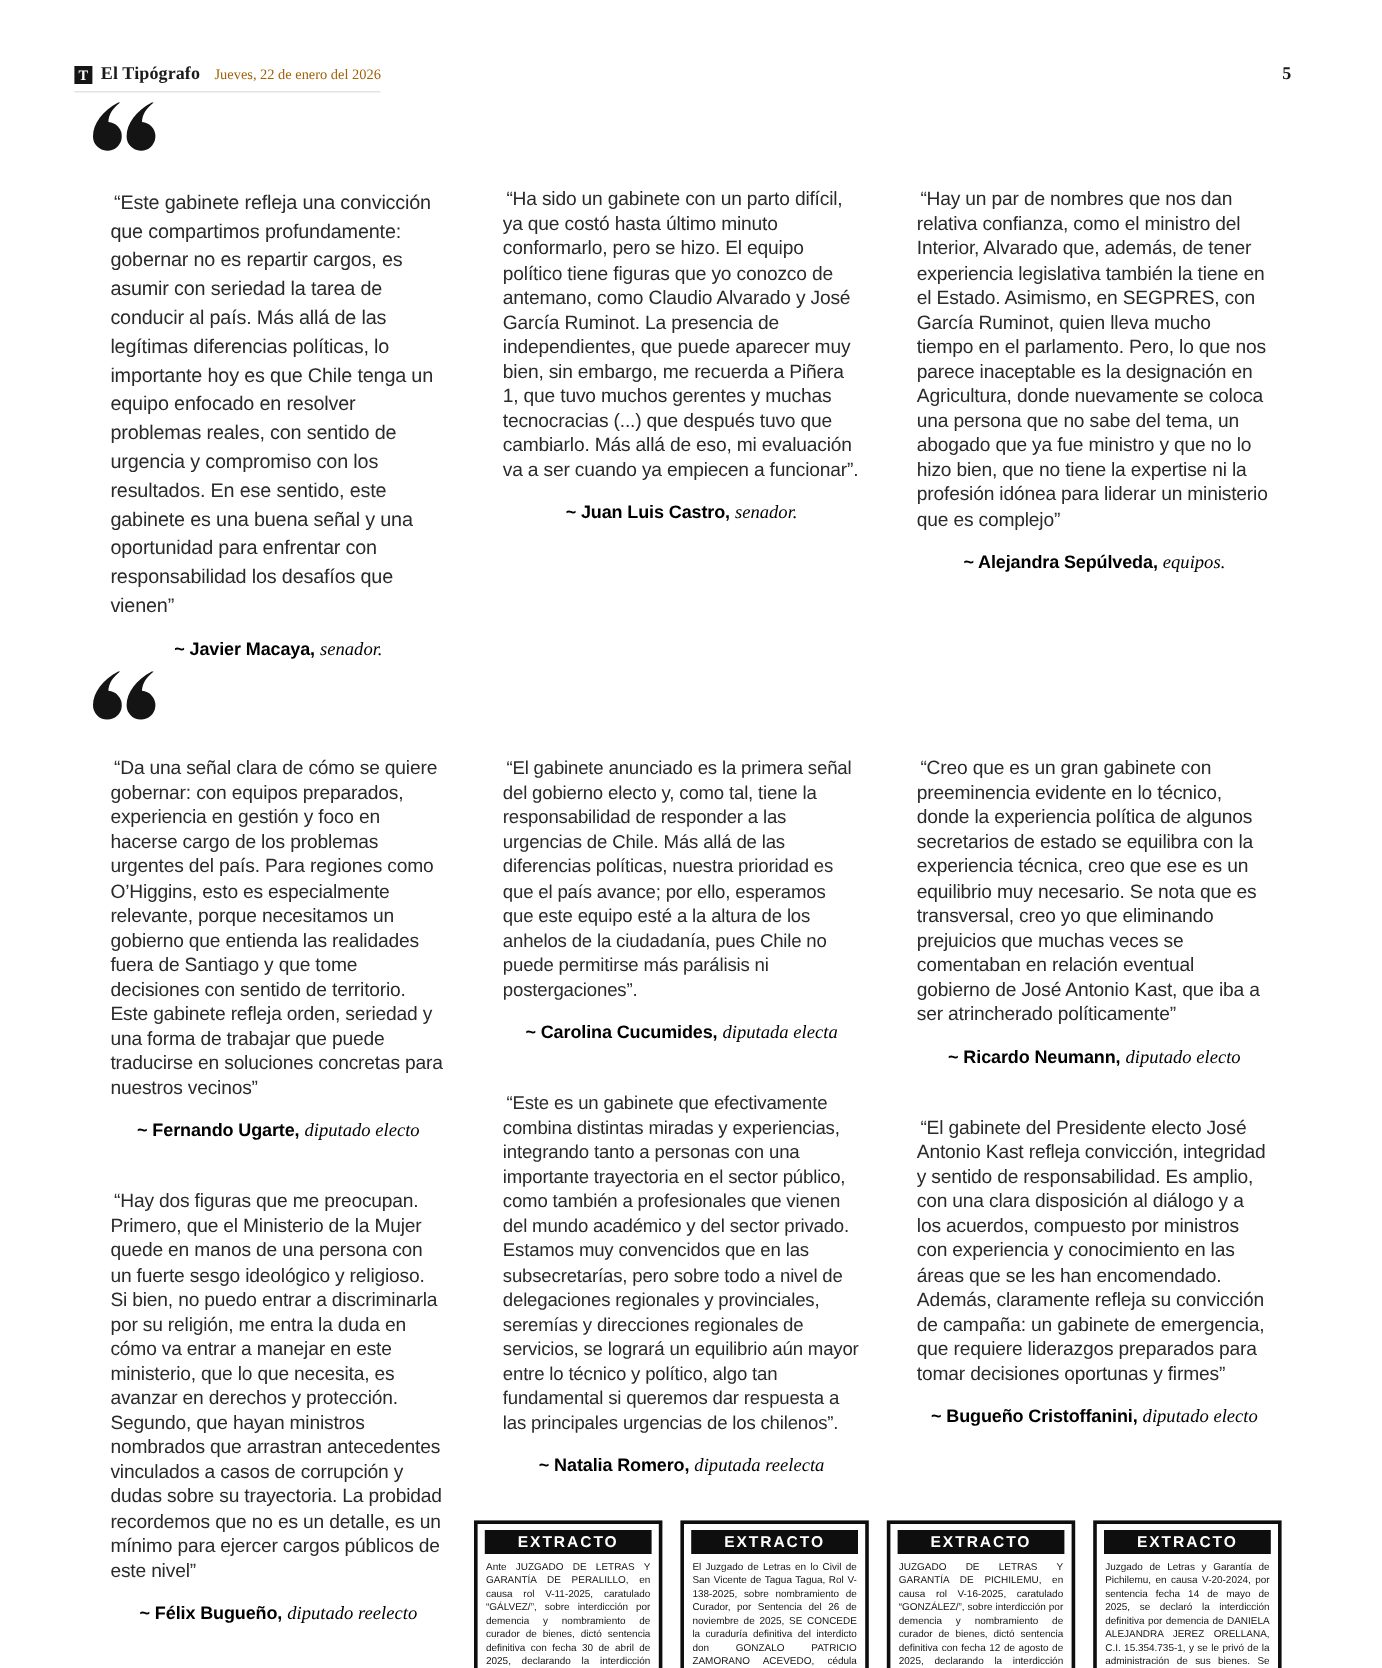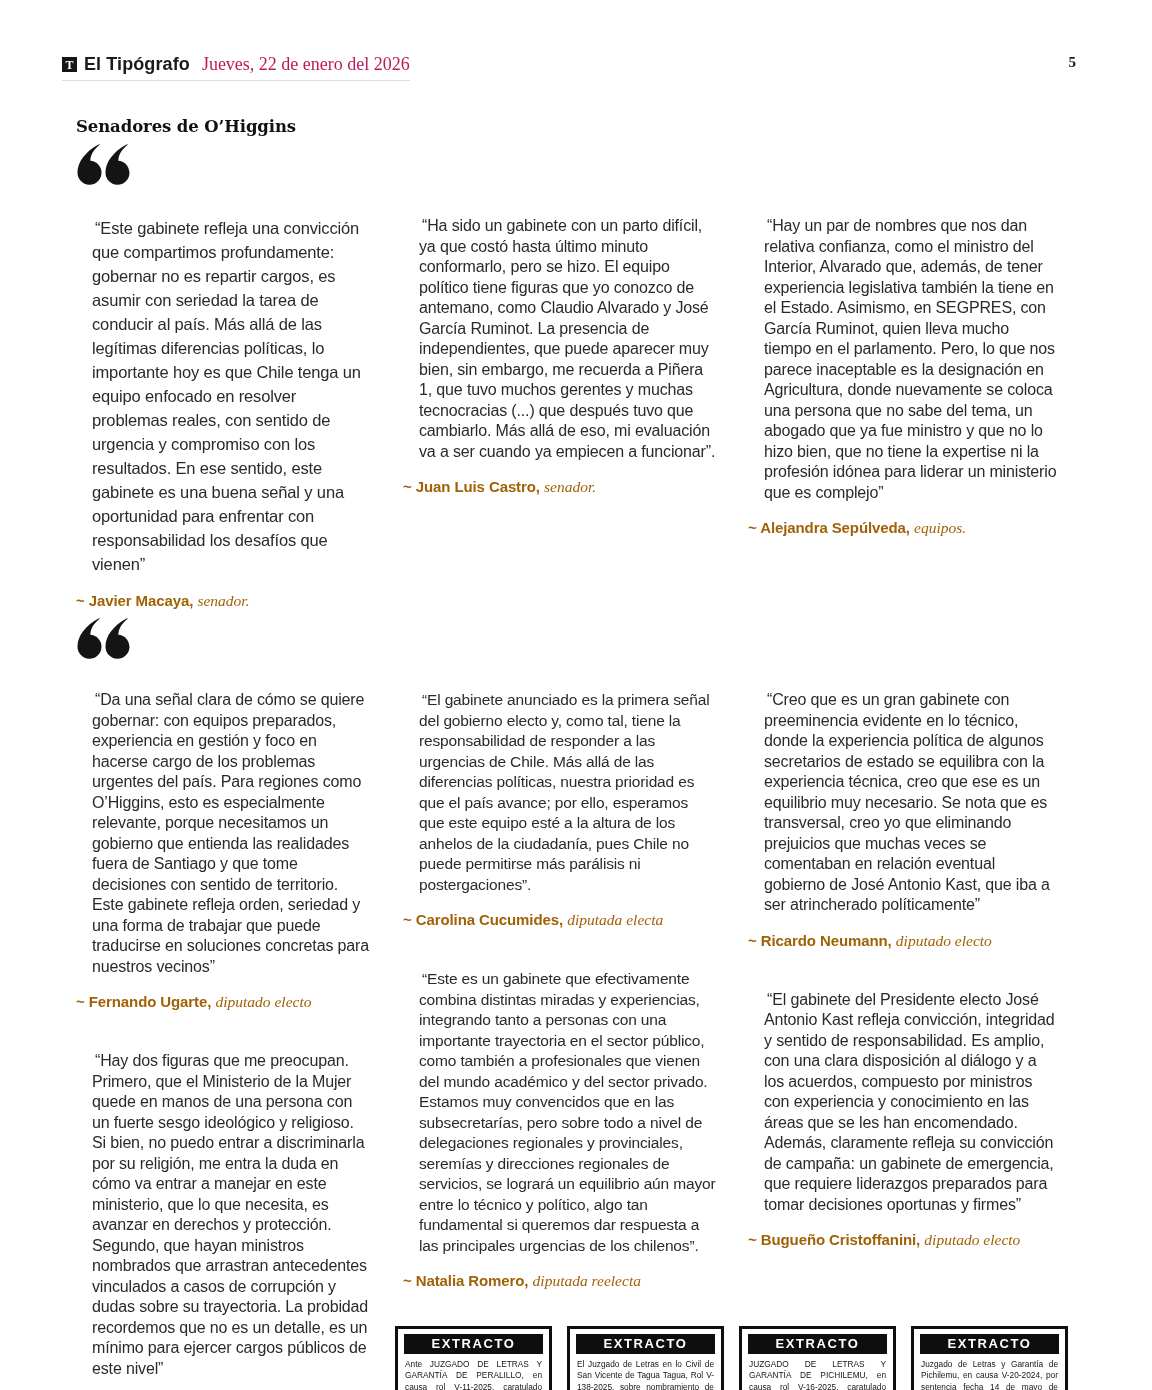--- a/index.html
+++ b/index.html
@@ -6,35 +6,35 @@
   body{
     width:1152px;height:1390px;overflow:hidden;background:#ffffff;
     font-family:"Liberation Sans",sans-serif;color:#1a1a1a;position:relative;
   }
   .page{padding:54px 76px 0 62px;box-sizing:border-box;}
   
   .masthead{display:flex;align-items:flex-start;}
   .brand-group{display:flex;align-items:center;gap:7px;padding-bottom:5px;border-bottom:1px solid #dcdcdc;}
   .logo-box{width:15px;height:15px;background:#151515;color:#fff;display:flex;align-items:center;justify-content:center;
     font-family:"Liberation Serif",serif;font-weight:700;font-size:12px;line-height:1;}
-  .brand{font-family:Liberation Sans, sans-serif;font-weight:700;font-size:18px;letter-spacing:.1px;}
-  .date{font-family:"Liberation Serif",serif;font-size:18px;margin-left:5px;color:#be185d;}
+  .brand{font-family:Liberation Serif, serif;font-weight:700;font-size:15px;letter-spacing:.1px;}
+  .date{font-family:"Liberation Serif",serif;font-size:12px;margin-left:5px;color:#a16207;}
   .page-number{margin-left:auto;font-family:"Liberation Serif",serif;font-weight:700;font-size:15px;}
   
   main{margin-left:14px;}
   .section-heading{
     font-family:"DejaVu Serif","Liberation Serif",serif;font-weight:700;
     font-size:16.5px;margin:36px 0 6px;color:#111;letter-spacing:-0.1px;
   }
   .diputados-heading{margin-top:46px;}
   .ornament{height:46px;margin:8px 0 10px;}
   .ornament svg{display:block;}
   .grid{display:grid;grid-template-columns:312px 330px 328px;column-gap:15px;}
   .quote-text{margin:16px;color:#2a2a2a;font-size:16.5px;line-height:24px;letter-spacing:-0.15px;text-indent:3px;}
-  .attribution{margin:13px 0 0;font-size:15px;color:#a16207;}
+  .attribution{margin:13px 0 0;font-size:15px;color:#000000;text-align:center;}
   .attribution strong{font-weight:700;letter-spacing:-0.1px;}
   .attribution em{font-family:"Liberation Serif",serif;font-style:italic;font-size:15.5px;}
   
   .senadores .col-2 .quote-text,.senadores .col-3 .quote-text{font-size:16px;line-height:20.5px;}
   
   .diputados .quote-text{font-size:16px;line-height:20.5px;}
   .diputados .col-2 .quote-text{font-size:15.5px;}
   .diputados .quote + .quote{margin-top:40px;}
   .diputados .attribution{margin-top:10px;}
   .col-1.tall{grid-row:1 / span 2;}
@@ -54,21 +54,20 @@
     <div class="brand-group">
       <span class="logo-box">T</span>
       <span class="brand">El Tipógrafo</span>
       <span class="date">Jueves, 22 de enero del 2026</span>
     </div>
     <span class="page-number">5</span>
   </header>
 
   <main>
 
-    <h2 class="section-heading">Senadores de O’Higgins</h2>
 
     <div class="ornament">
       <svg width="54" height="46" viewBox="0 0 54 46" fill="#141414" xmlns="http://www.w3.org/2000/svg">
         <path d="M22.5 0.5 C9.5 7.5 1.5 18 1.5 28.5 a12 12 0 1 0 12.8 -11.8 c0.3 -6.2 3.6 -11.4 9.8 -16.2 Z"></path>
         <path d="M50.5 0.5 C37.5 7.5 29.5 18 29.5 28.5 a12 12 0 1 0 12.8 -11.8 c0.3 -6.2 3.6 -11.4 9.8 -16.2 Z"></path>
       </svg>
     </div>
 
     <section class="grid senadores">
       <div class="col-1">

